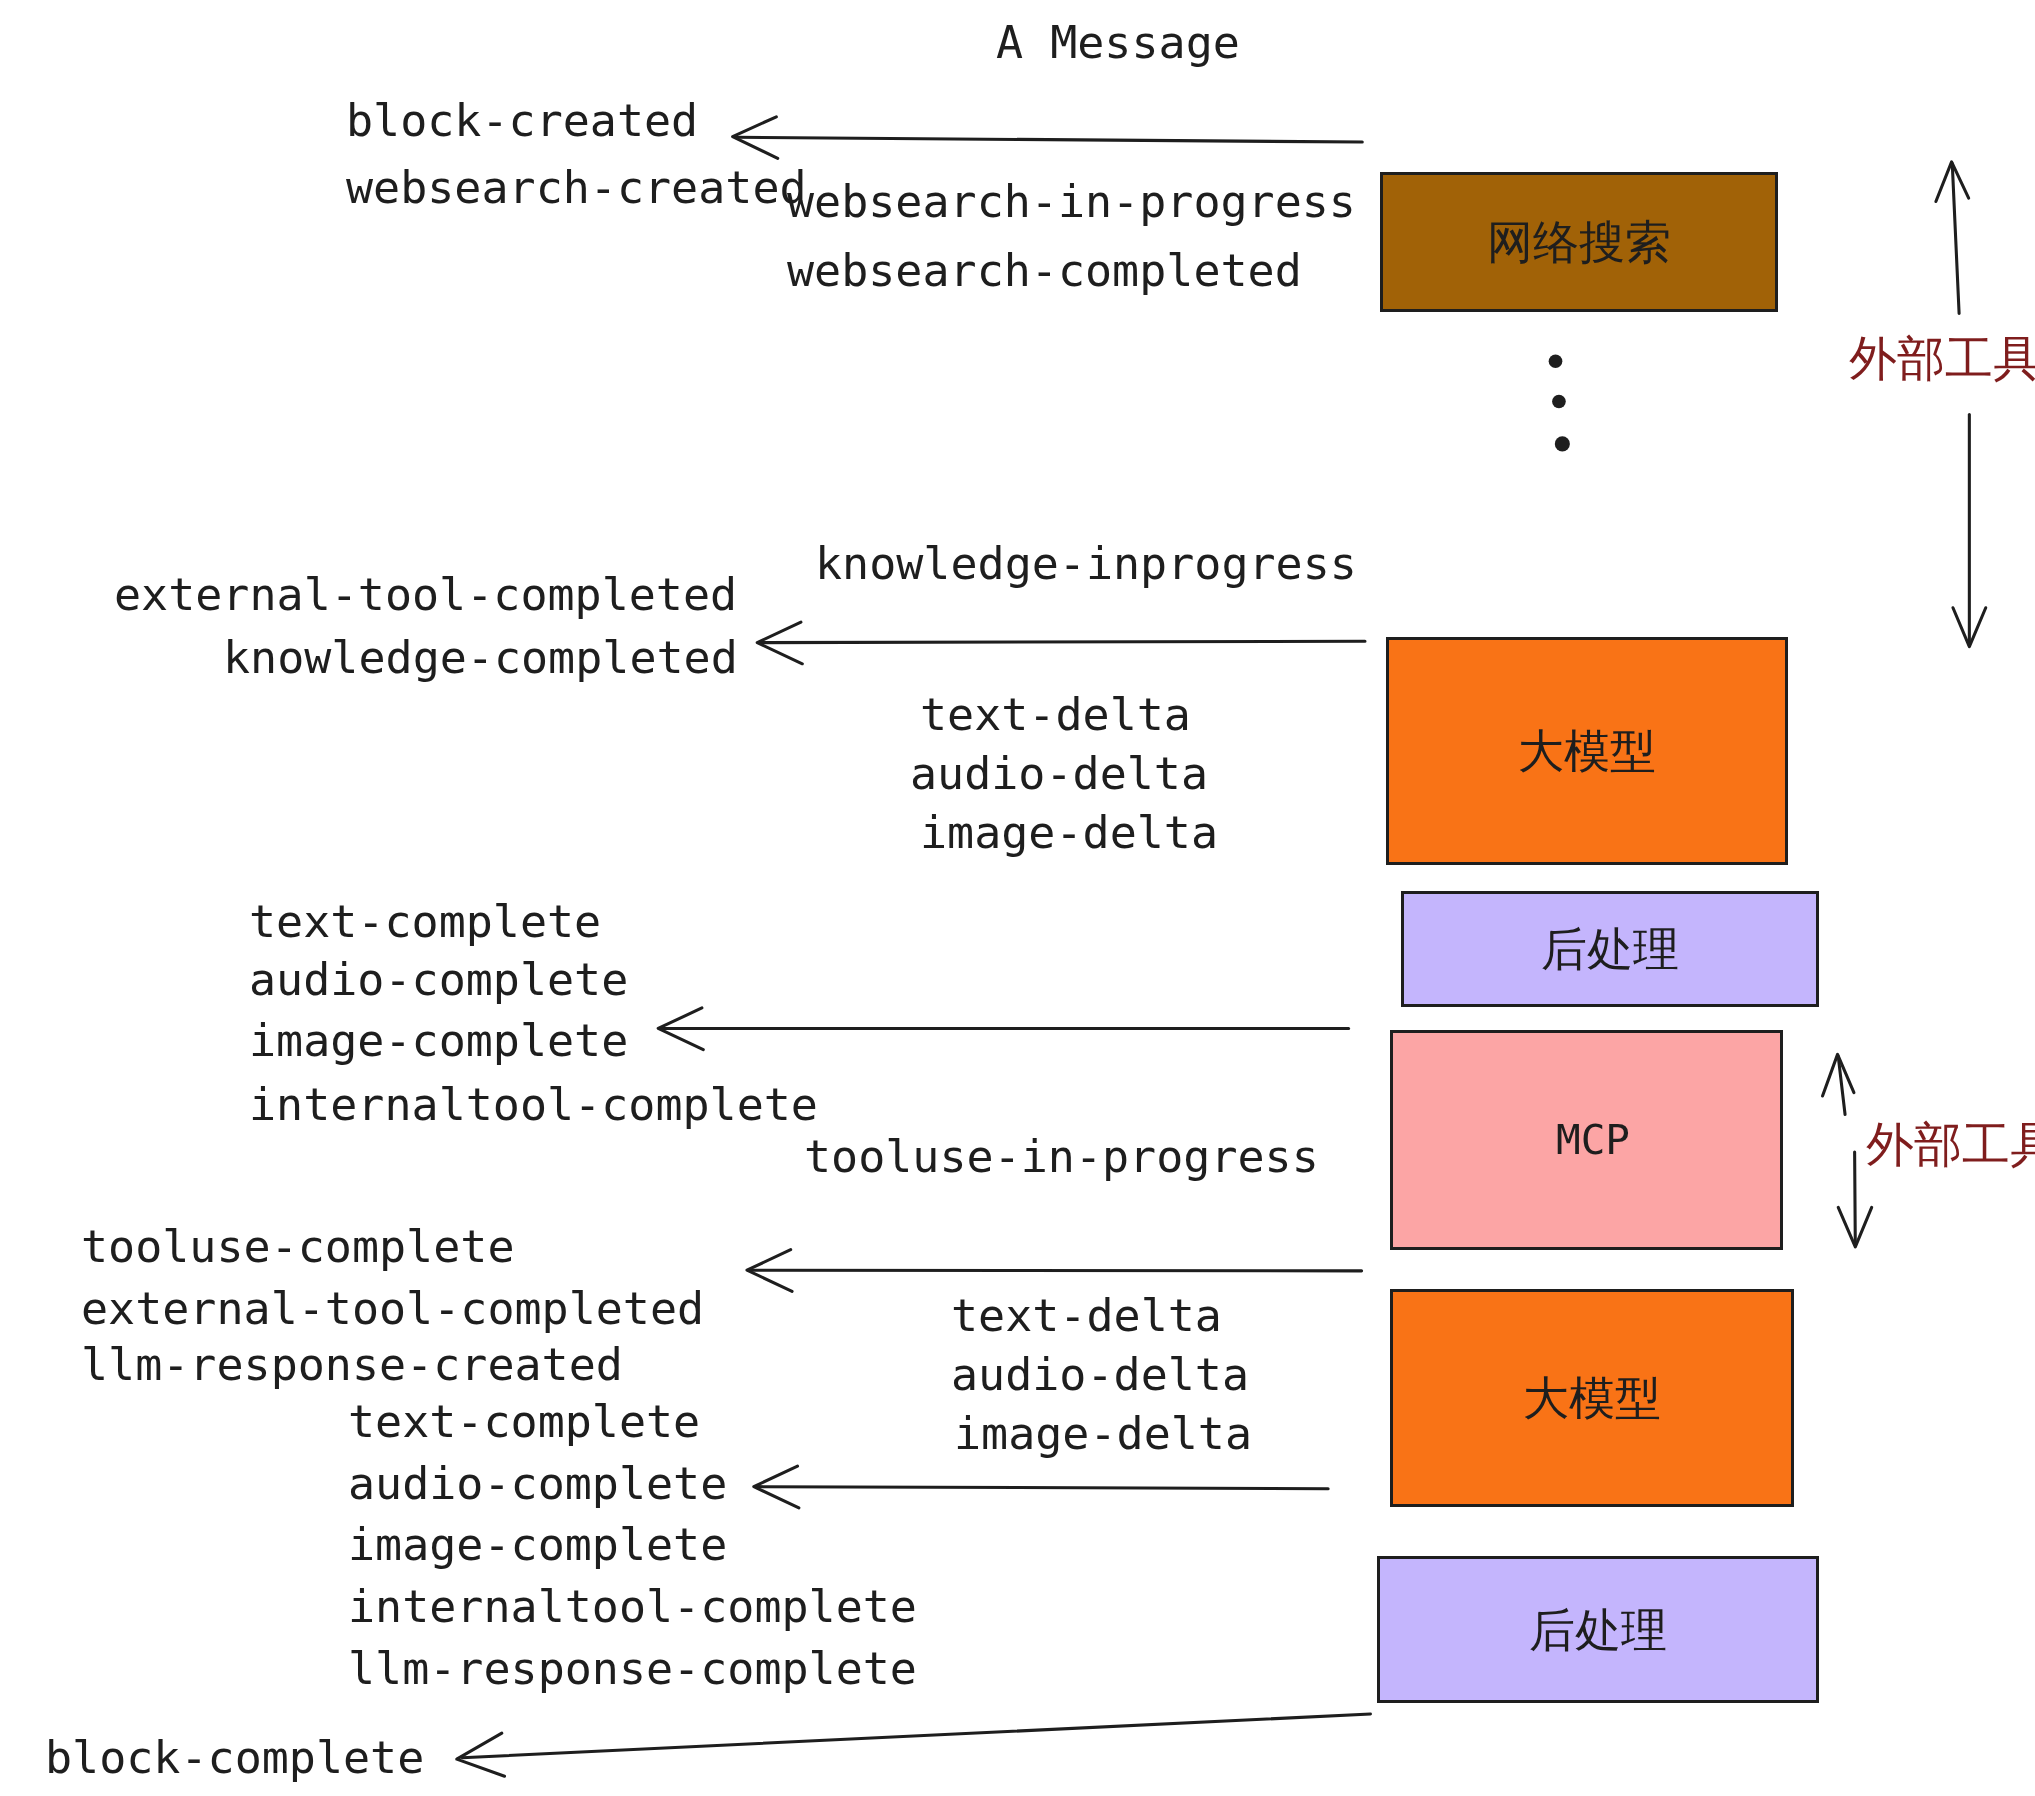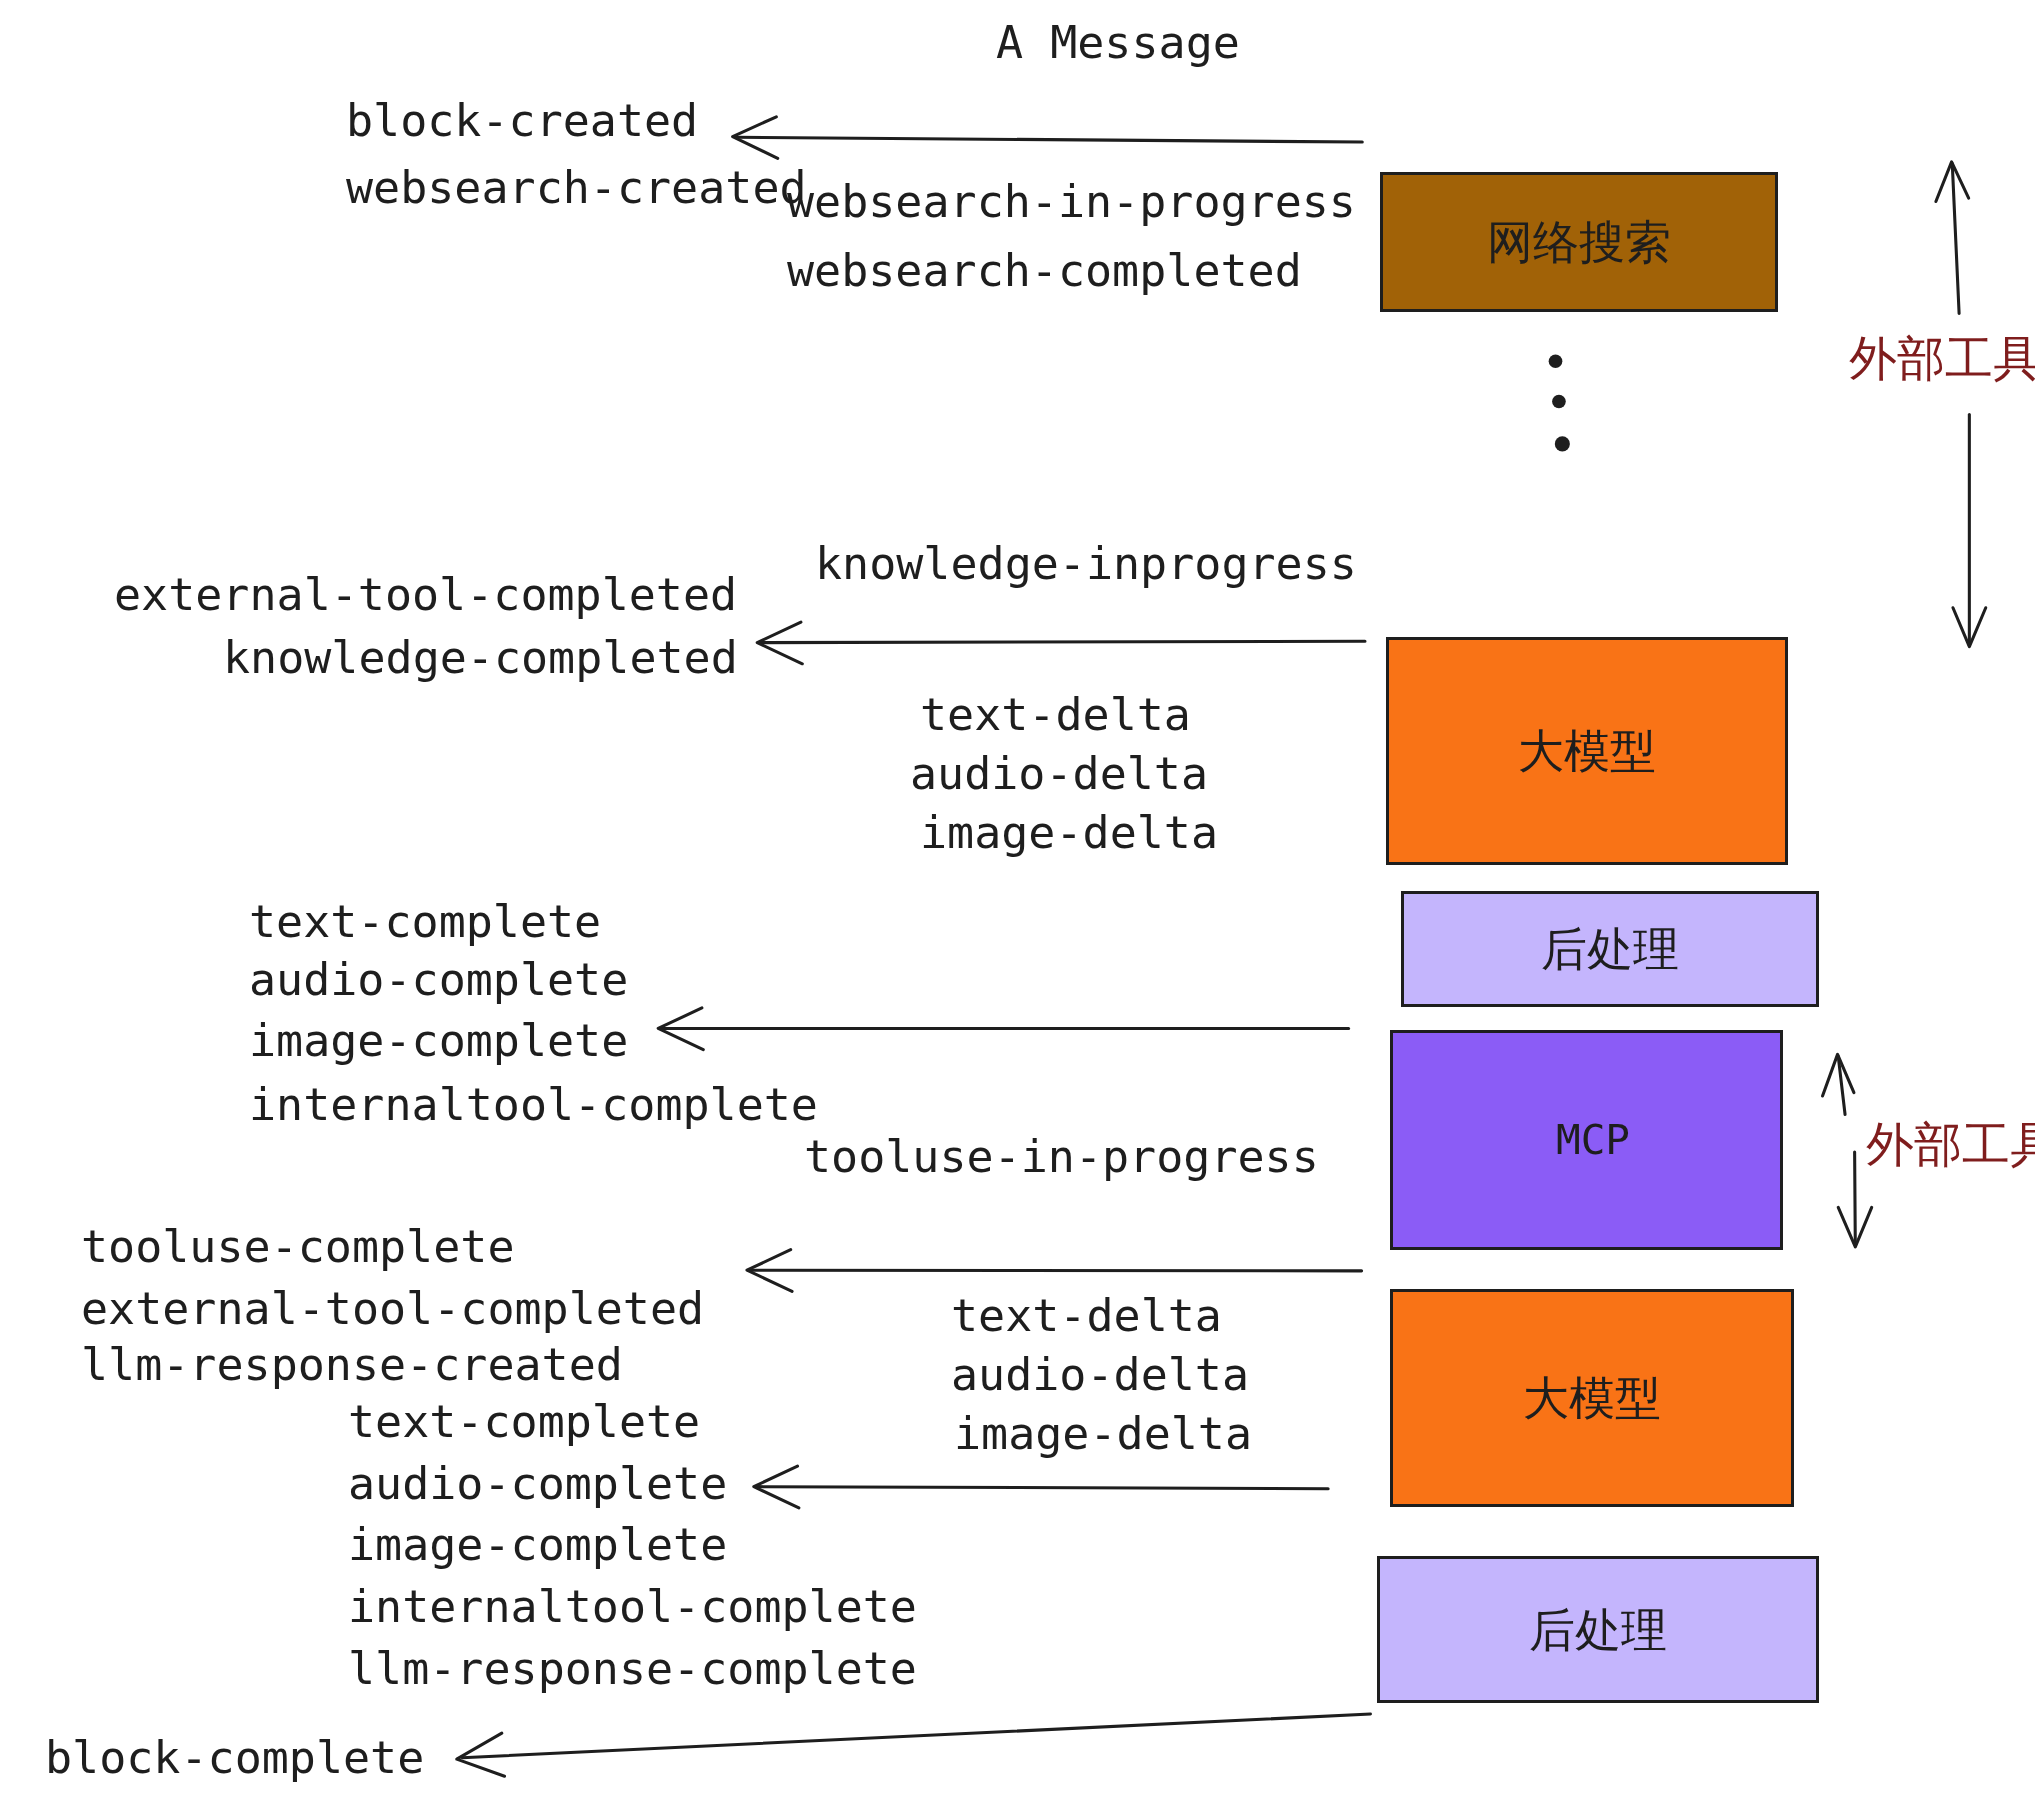--- a/index.html
+++ b/index.html
@@ -41,21 +41,21 @@
     line-height:1;
     white-space:nowrap;
     color:#1e1e1e;
   }
   .box .mono-label{
     font-family:"DejaVu Sans Mono","Liberation Mono",monospace;
     font-size:41px;
   }
   .fill-pink{background:#a16207;}
   .fill-green{background:#f97316;align-items:center;}
-  .fill-yellow{background:#8b5cf6;padding-left:13px;}
+  .fill-yellow{background:#fca5a5;padding-left:13px;}
   .fill-white{background:#c4b5fd;}
   .side-label{
     position:absolute;
     font-family:"DejaVu Sans","Liberation Sans",sans-serif;
     font-size:48px;
     line-height:1;
     white-space:nowrap;
     transform:translateY(-50%);
     color:#7f1d1d;
   }

